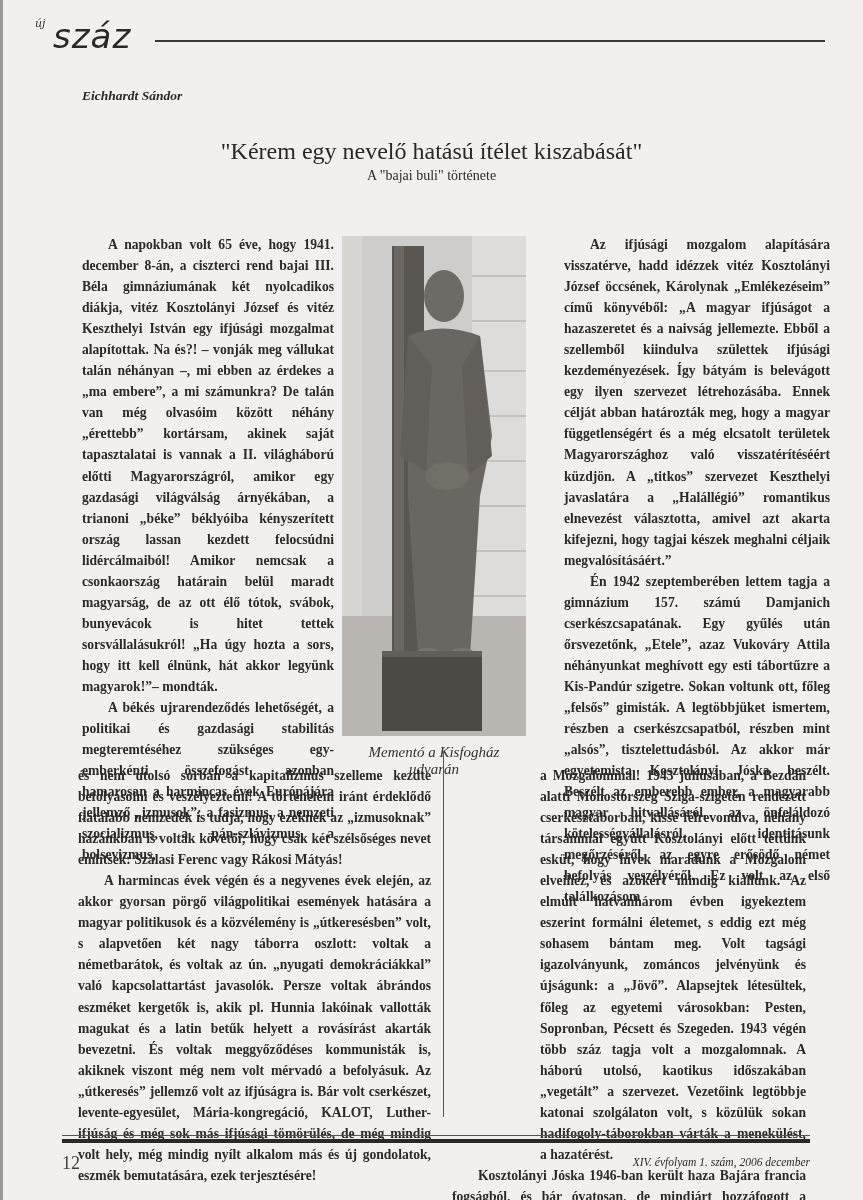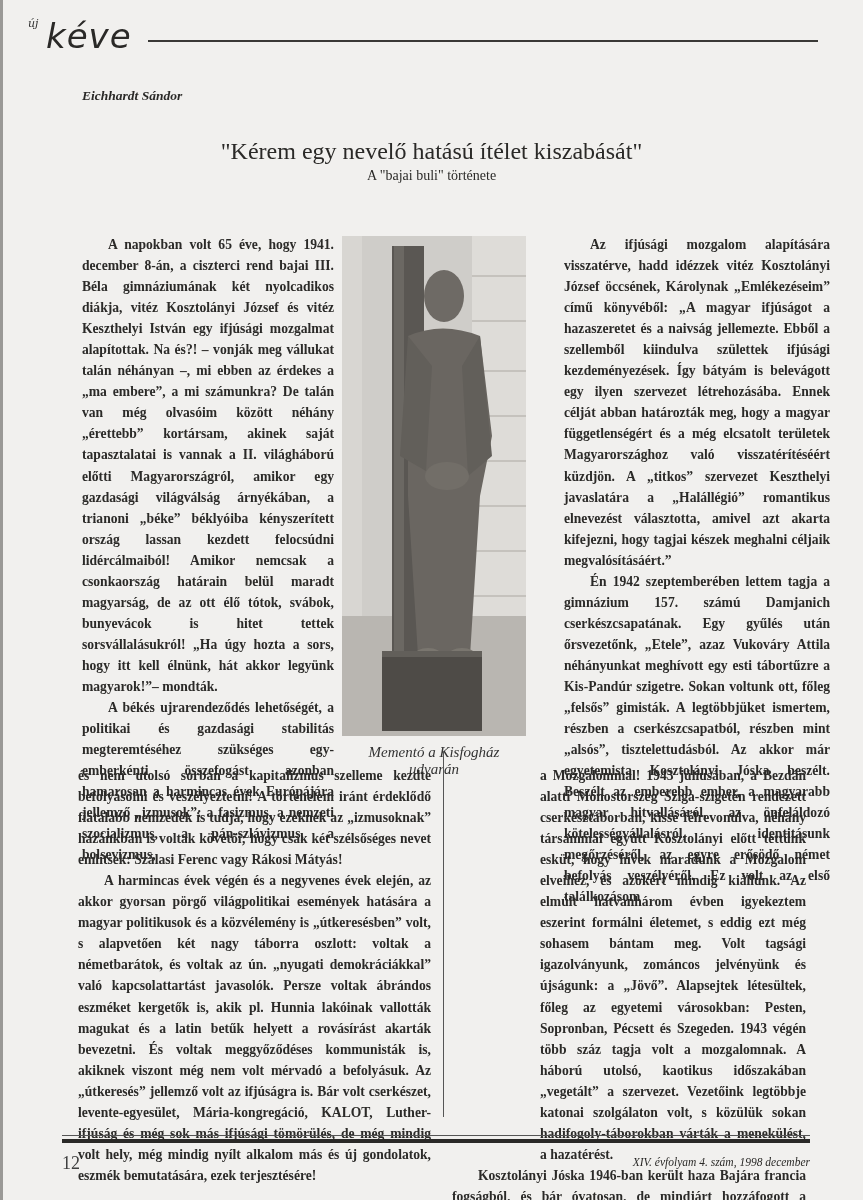--- a/index.html
+++ b/index.html
@@ -3,21 +3,21 @@
   <meta charset="utf-8">
   <style>
     html, body { margin: 0; padding: 0; }
     body {
       width: 863px; height: 1200px; position: relative; overflow: hidden;
       background: #f1f0ee;
       font-family: "Liberation Serif", "DejaVu Serif", serif;
       color: #2b2a28;
     }
     .page-edge { position: absolute; left: 0; top: 0; width: 3px; height: 1200px; background: #9a9996; }
-    .masthead { position: absolute; left: 28px; top: 14px; width: 790px; height: 50px; }
+    .masthead { position: absolute; left: 35px; top: 14px; width: 790px; height: 50px; }
     .masthead .uj { position: absolute; left: 0; top: 3px; font-family: "DejaVu Serif", serif; font-style: italic; font-size: 11px; color: #333; }
     .masthead .keve { position: absolute; left: 18px; top: 0; font-family: "DejaVu Sans", sans-serif; font-style: italic; font-size: 34px; letter-spacing: 1px; color: #2a2927; line-height: 44px; }
     .masthead .rule { position: absolute; left: 120px; right: 0; top: 26px; height: 2px; background: #3a3936; }
     .author { position: absolute; left: 82px; top: 88px; font-weight: bold; font-size: 13.5px; color: #2a2927; font-style: italic; }
     .title { position: absolute; left: 0; width: 863px; top: 138px; text-align: center; font-size: 24px; color: #2a2927; }
     .subtitle { position: absolute; left: 0; width: 863px; top: 168px; text-align: center; font-size: 14px; color: #2a2927; }
     .col { position: absolute; font-size: 13.6px; line-height: 21.05px; text-align: justify; hyphens: manual; }
     .col p { margin: 0; text-indent: 26px; font-weight: bold; }
     .col-left-top { left: 82px; top: 234px; width: 252px; }
     .col-right-top { left: 564px; top: 234px; width: 266px; }
@@ -33,21 +33,21 @@
     .page-number { position: absolute; left: 62px; top: 1153px; font-size: 18px; color: #404040; }
     .issue-info { position: absolute; right: 53px; top: 1156px; font-style: italic; font-size: 11.5px; color: #2a2927; }
   </style>
 </head>
 <body>
 
 <div class="page-edge"></div>
 
 <div class="masthead">
   <span class="uj">új</span>
-  <span class="keve">kéve</span>
+  <span class="keve">száz</span>
   <div class="rule"></div>
 </div>
 
 <div class="author">Eichhardt Sándor</div>
 <div class="title">"Kérem egy nevelő hatású ítélet kiszabását"</div>
 <div class="subtitle">A "bajai buli" története</div>
 
 <div class="col col-left-top">
   <p>A napokban volt 65 éve, hogy 1941. december 8-án, a ciszterci rend bajai III. Béla gimnáziumának két nyolcadikos diákja, vitéz Kosztolányi József és vitéz Keszthelyi István egy ifjúsági mozgalmat alapítottak. Na és?! – vonják meg vállukat talán néhányan –, mi ebben az érdekes a „ma embere”, a mi számunkra? De talán van még olvasóim között néhány „érettebb” kortársam, akinek saját tapasztalatai is vannak a II. világháború előtti Magyarországról, amikor egy gazdasági világválság árnyékában, a trianoni „béke” béklyóiba kényszerített ország lassan kezdett felocsúdni lidércálmaiból! Amikor nemcsak a csonkaország határain belül maradt magyarság, de az ott élő tótok, svábok, bunyevácok is hitet tettek sorsvállalásukról! „Ha úgy hozta a sors, hogy itt kell élnünk, hát akkor legyünk magyarok!”– mondták.</p>
   <p>A békés ujrarendeződés lehetőségét, a politikai és gazdasági stabilitás megteremtéséhez szükséges egy-emberkénti összefogást azonban hamarosan a harmincas évek Európájára jellemző „izmusok”: a fasizmus, a nemzeti szocializmus, a pán-szlávizmus, a bolsevizmus,</p>
@@ -97,13 +97,13 @@
 <div class="col-divider"></div>
 
 <div class="col col-right-bottom">
   <p class="first-right-line">a Mozgalommal! 1943 júliusában, a Bezdán alatti Monostorszeg Sziga-szigetén rendezett cserkésztáborban, kissé félrevonulva, néhány társammal együtt Kosztolányi előtt tettünk esküt, hogy hívek maradunk a Mozgalom elveihez, és azokért mindig kiállunk. Az elmúlt hatvanhárom évben igyekeztem eszerint formálni életemet, s eddig ezt még sohasem bántam meg. Volt tagsági igazolványunk, zománcos jelvényünk és újságunk: a „Jövő”. Alapsejtek létesültek, főleg az egyetemi városokban: Pesten, Sopronban, Pécsett és Szegeden. 1943 végén több száz tagja volt a mozgalomnak. A háború utolsó, kaotikus időszakában „vegetált” a szervezet. Vezetőink legtöbbje katonai szolgálaton volt, s közülük sokan hadifogoly-táborokban várták a menekülést, a hazatérést.</p>
   <p>Kosztolányi Jóska 1946-ban került haza Bajára francia fogságból, és bár óvatosan, de mindjárt hozzáfogott a Mozgalom újraszervezéséhez. Az idők folyamán a feltételek is megváltoztak: akkor már nem a nácizmus, hanem a Moszkva-irányította kommunizmus jelentett veszélyt a magyarságra. Megváltozott a szervezet neve is: a „Halállégió” helyett a Keresztényszocialista Magyar Munkásmozgalom nevet vettük fel.</p>
 </div>
 
 <div class="footer-rule-thin"></div>
 <div class="footer-rule-thick"></div>
 <div class="page-number">12</div>
-<div class="issue-info">XIV. évfolyam 4. szám, 1998 december</div>
+<div class="issue-info">XIV. évfolyam 1. szám, 2006 december</div>
 
 </body></html>

